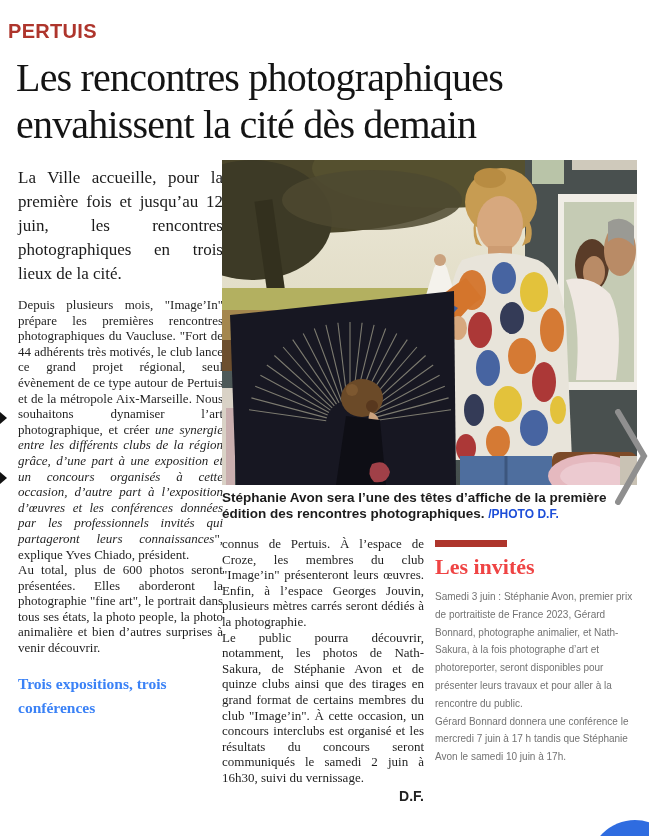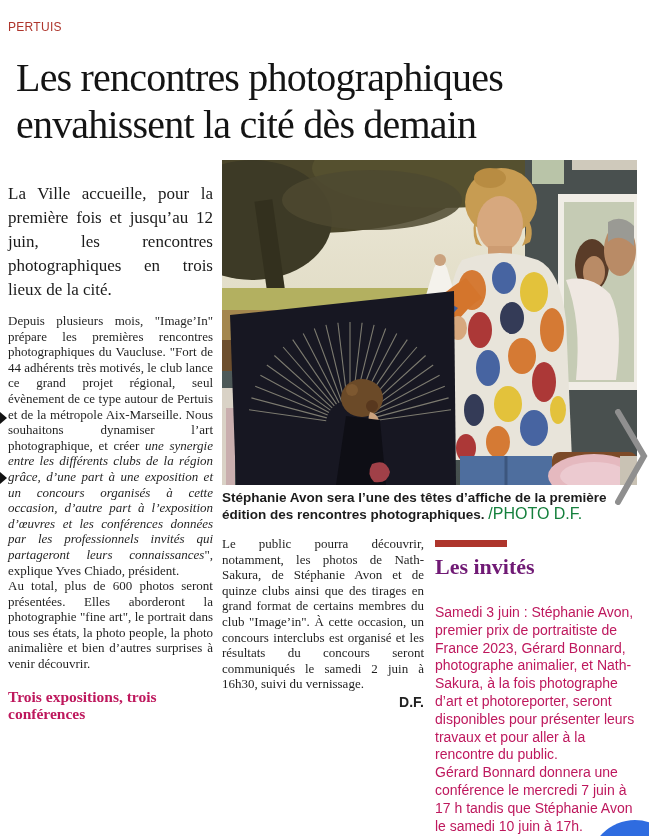--- a/index.html
+++ b/index.html
@@ -10,59 +10,59 @@
   *{box-sizing:border-box;}
   html,body{margin:0;padding:0;}
   body{
     width:649px;height:836px;position:relative;overflow:hidden;
     background:#ffffff;color:#1f1f1f;
     font-family:"Liberation Serif","DejaVu Serif",serif;
   }
   .kicker{
     position:absolute;left:8px;top:20px;
     font-family:"Liberation Sans","DejaVu Sans",sans-serif;
-    font-weight:normal;font-size:12px;letter-spacing:.3px;color:var(--accent);
+    font-weight:bold;font-size:20px;letter-spacing:.3px;color:var(--accent);
   }
   .headline{
     position:absolute;left:4px;top:42px;width:644px;
     font-size:40px;line-height:47px;letter-spacing:-.8px;
     font-weight:500;color:#141414;margin:12px;
   }
-  .col-left{position:absolute;left:8px;top:166px;width:205px;margin-top:16px;}
+  .col-left{position:absolute;left:18px;top:166px;width:205px;}
   .lead{
     font-size:17px;line-height:24px;text-align:justify;
     margin:0 0 11px 0;color:#1a1a1a;
   }
   .bodytext{font-size:13px;line-height:15.6px;text-align:justify;margin:0;}
   .bodytext + .bodytext{margin-top:0;}
   .subhead{
-    font-size:15.5px;line-height:17px;font-weight:bold;color:#be185d;
+    font-size:15.5px;line-height:24px;font-weight:bold;color:#3b82f6;
     margin:16px 0 5px 0;
   }
   .photo-wrap{position:absolute;left:222px;top:160px;width:415px;height:325px;}
   .caption{
     position:absolute;left:222px;top:490px;width:410px;
     font-family:"Liberation Sans","DejaVu Sans",sans-serif;
     font-size:13.5px;line-height:16px;font-weight:bold;color:#1c1c1c;
   }
-  .caption .credit{font-weight:normal;font-size:16px;color:#15803d;}
+  .caption .credit{font-weight:bold;font-size:12px;color:#1d4ed8;}
   .col-mid{position:absolute;left:222px;top:536px;width:202px;}
   .byline{
     font-family:"Liberation Sans","DejaVu Sans",sans-serif;
     font-weight:bold;font-size:14px;text-align:right;margin-top:2px;color:#222;
   }
   .sidebar{position:absolute;left:435px;top:540px;width:205px;}
   .sidebar .bar{width:72px;height:7px;background:var(--accent);}
   .sidebar h2{
-    font-size:22px;margin:7px 0 24px 0;font-weight:bold;color:#701a75;
+    font-size:22px;margin:7px 0 8px 0;font-weight:bold;color:#ef4444;
     font-family:"Liberation Serif","DejaVu Serif",serif;
   }
   .sidebar p{
     font-family:"Liberation Sans","DejaVu Sans",sans-serif;
-    font-size:14px;line-height:17.8px;margin:0;color:#be185d;
+    font-size:10px;line-height:17.8px;margin:0;color:#737373;
   }
   .prev-mark{
     position:absolute;left:0;width:0;height:0;
     border-top:6px solid transparent;border-bottom:6px solid transparent;
     border-left:7px solid #121212;
   }
   .next-chevron{position:absolute;left:615px;top:409px;}
   .fab{
     position:absolute;left:589px;top:820px;width:92px;height:92px;
     border-radius:50%;background:var(--fab);border:none;padding:0;cursor:pointer;
@@ -215,20 +215,21 @@
         <path d="M124,256 l34,4 6,65 -50,0 z" fill="#0e0e15"></path>
         <path d="M150,304 q14,-6 18,8 q-2,12 -16,10 q-8,-8 -2,-18 z" fill="#a04048"></path>
       </g>
     </g>
   </svg>
 </figure>
 
 <figcaption class="caption"><span>Stéphanie Avon sera l’une des têtes d’affiche de la première édition des rencontres photographiques. </span><span class="credit">/PHOTO D.F.</span></figcaption>
 
 <div class="col-mid">
+  <p class="bodytext">connus de Pertuis. À l’espace de Croze, les membres du club "Image’in" présenteront leurs œuvres. Enfin, à l’espace Georges Jouvin, plusieurs mètres carrés seront dédiés à la photographie.</p>
   <p class="bodytext">Le public pourra découvrir, notamment, les photos de Nath- Sakura, de Stéphanie Avon et de quinze clubs ainsi que des tirages en grand format de certains membres du club "Image’in". À cette occasion, un concours interclubs est organisé et les résultats du concours seront communiqués le samedi 2 juin à 16h30, suivi du vernissage.</p>
   <div class="byline">D.F.</div>
 </div>
 
 <aside class="sidebar">
   <div class="bar"></div>
   <h2>Les invités</h2>
   <p>Samedi 3 juin : Stéphanie Avon, premier prix de portraitiste de France 2023, Gérard Bonnard, photographe animalier, et Nath-Sakura, à la fois photographe d’art et photoreporter, seront disponibles pour présenter leurs travaux et pour aller à la rencontre du public.</p>
   <p>Gérard Bonnard donnera une conférence le mercredi 7 juin à 17 h tandis que Stéphanie Avon le samedi 10 juin à 17h.</p>
 </aside>

